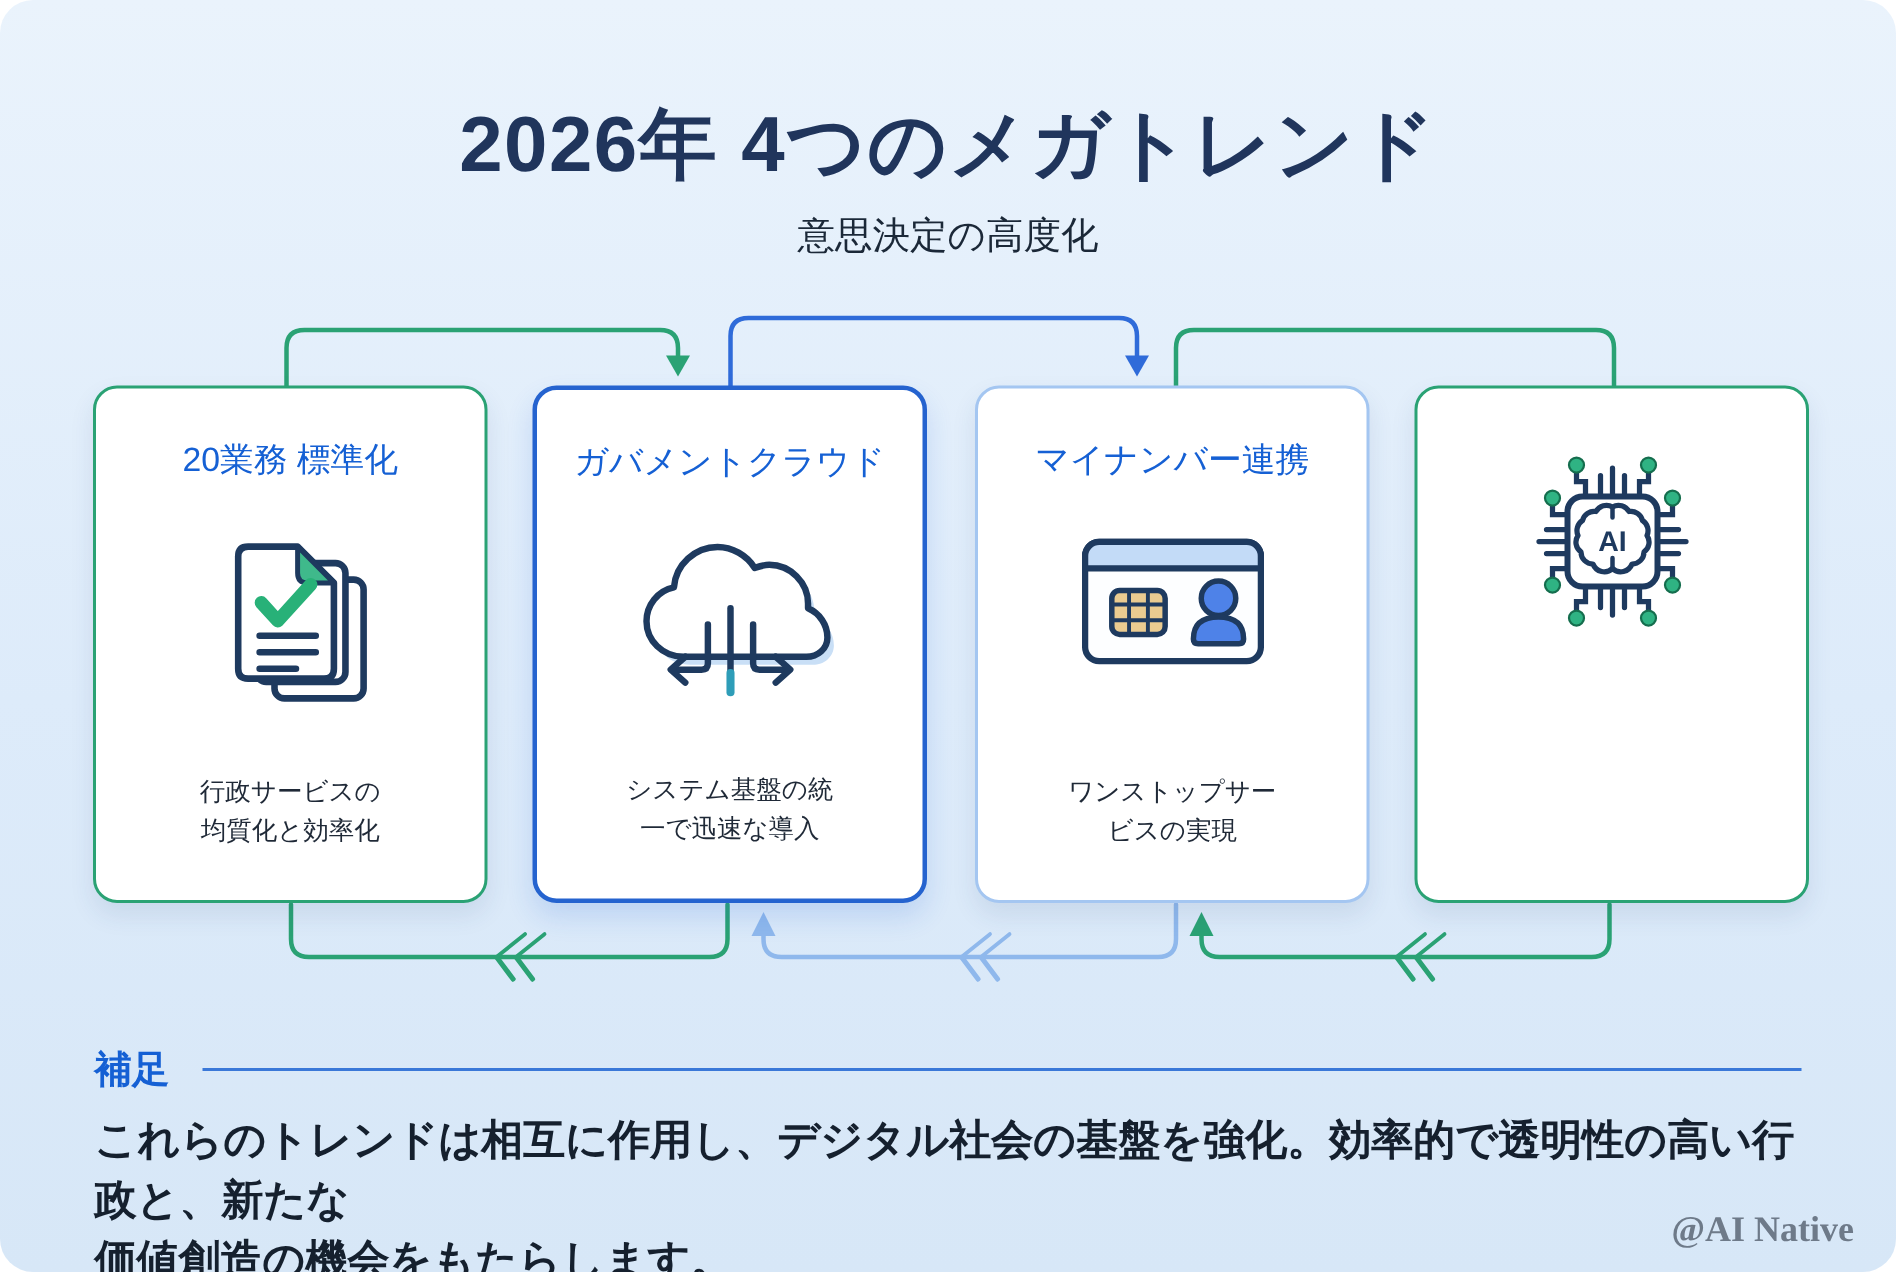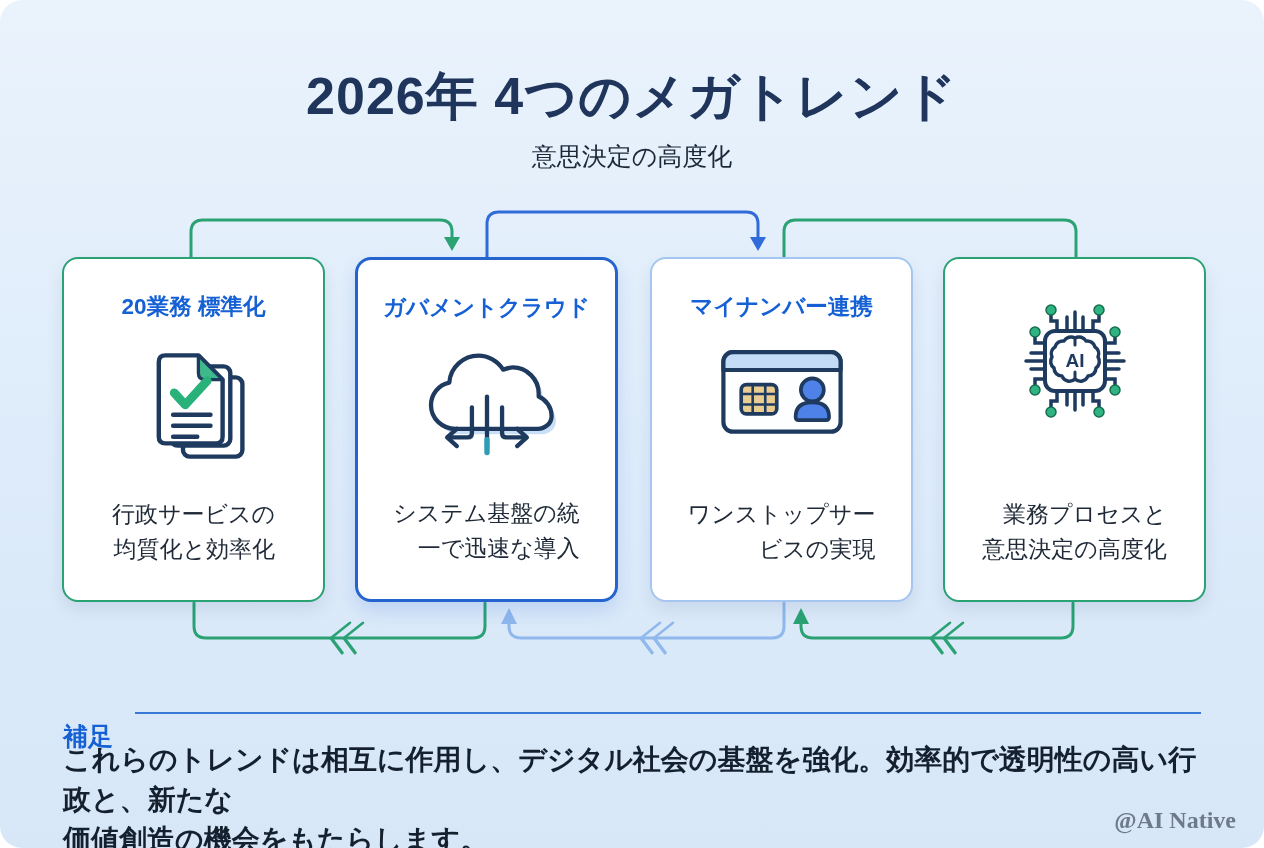--- a/index.html
+++ b/index.html
@@ -16,25 +16,25 @@
     font-size:52px;font-weight:800;color:var(--heading-navy);letter-spacing:1px;}
   .page-subtitle{position:absolute;top:140px;left:0;width:100%;text-align:center;
     font-size:25px;font-weight:500;color:#1b2838;}
   .connectors{position:absolute;left:0;top:0;width:1264px;height:848px;pointer-events:none;}
   .card{position:absolute;top:257px;width:263px;height:345px;background:#fff;border-radius:16px;
     display:flex;flex-direction:column;align-items:center;justify-content:space-between;
     padding:32px 10px 34px 10px;box-shadow:0 8px 16px rgba(40,70,120,0.10);}
   .card.green{border:2px solid var(--green);}
   .card.blue{border:3px solid #2563CF;box-shadow:0 9px 18px rgba(37,99,217,0.16);}
   .card.lightblue{border:2px solid #A4C6F1;}
-  .card-title{font-size:22.5px;font-weight:700;color:var(--card-title-blue);text-align:center;white-space:nowrap;}
+  .card-title{font-size:22.5px;font-weight:400;color:var(--card-title-blue);text-align:center;white-space:nowrap;}
   .card-icon{width:140px;height:140px;display:flex;align-items:flex-start;justify-content:center;}
-  .card-desc{font-size:23px;font-weight:500;color:var(--text-dark);text-align:right;
+  .card-desc{font-size:17px;font-weight:500;color:var(--text-dark);text-align:center;
     line-height:1.5;white-space:pre-line;}
-  .footer-label{position:absolute;left:63px;top:696px;font-size:25px;font-weight:800;color:var(--card-title-blue);margin-top:24px;}
+  .footer-label{position:absolute;left:63px;top:696px;font-size:25px;font-weight:800;color:var(--card-title-blue);}
   .footer-divider{position:absolute;left:135px;top:712px;width:1066px;height:0;
     border-top:2px solid var(--divider-blue);}
   .footer-note{position:absolute;left:63px;top:740px;width:1150px;font-size:28px;font-weight:700;
     color:#15202e;line-height:1.43;white-space:pre-line;}
   .watermark{position:absolute;right:28px;bottom:14px;font-size:24px;font-weight:700;color:var(--watermark-gray);font-family:Liberation Serif, serif;}
 </style>
 </head>
 <body>
 
 <div class="canvas">
@@ -164,22 +164,20 @@
         </g>
         <rect x="40" y="40" width="60" height="60" rx="10" fill="#fff" stroke="#1E3A5F" stroke-width="4"></rect>
         <path d="M70 47
           a8 8 0 0 1 11 3 a8 8 0 0 1 9 6 a8 8 0 0 1 3 10 a8 8 0 0 1 -2 11
           a8 8 0 0 1 -8 8 a8 8 0 0 1 -13 3 a8 8 0 0 1 -13 -3 a8 8 0 0 1 -8 -8
           a8 8 0 0 1 -2 -11 a8 8 0 0 1 3 -10 a8 8 0 0 1 9 -6 a8 8 0 0 1 11 -3 z" fill="#fff" stroke="#1E3A5F" stroke-width="3.5" stroke-linejoin="round"></path>
         <path d="M70 47 v7 M70 81 v7" stroke="#1E3A5F" stroke-width="3" stroke-linecap="round"></path>
         <text x="70" y="76" text-anchor="middle" font-size="19" font-weight="bold" fill="#1E3A5F" font-family="Liberation Sans, sans-serif">AI</text>
       </svg>
     </div>
-    <div class="card-desc" style="order:3">業務プロセスと
-意思決定の高度化</div>
   </div>
 
   <div class="footer-label">補足</div>
   <div class="footer-divider"></div>
   <div class="footer-note">これらのトレンドは相互に作用し、デジタル社会の基盤を強化。効率的で透明性の高い行政と、新たな
 価値創造の機会をもたらします。</div>
   <div class="watermark">@AI Native</div>
 
 </div>
 

